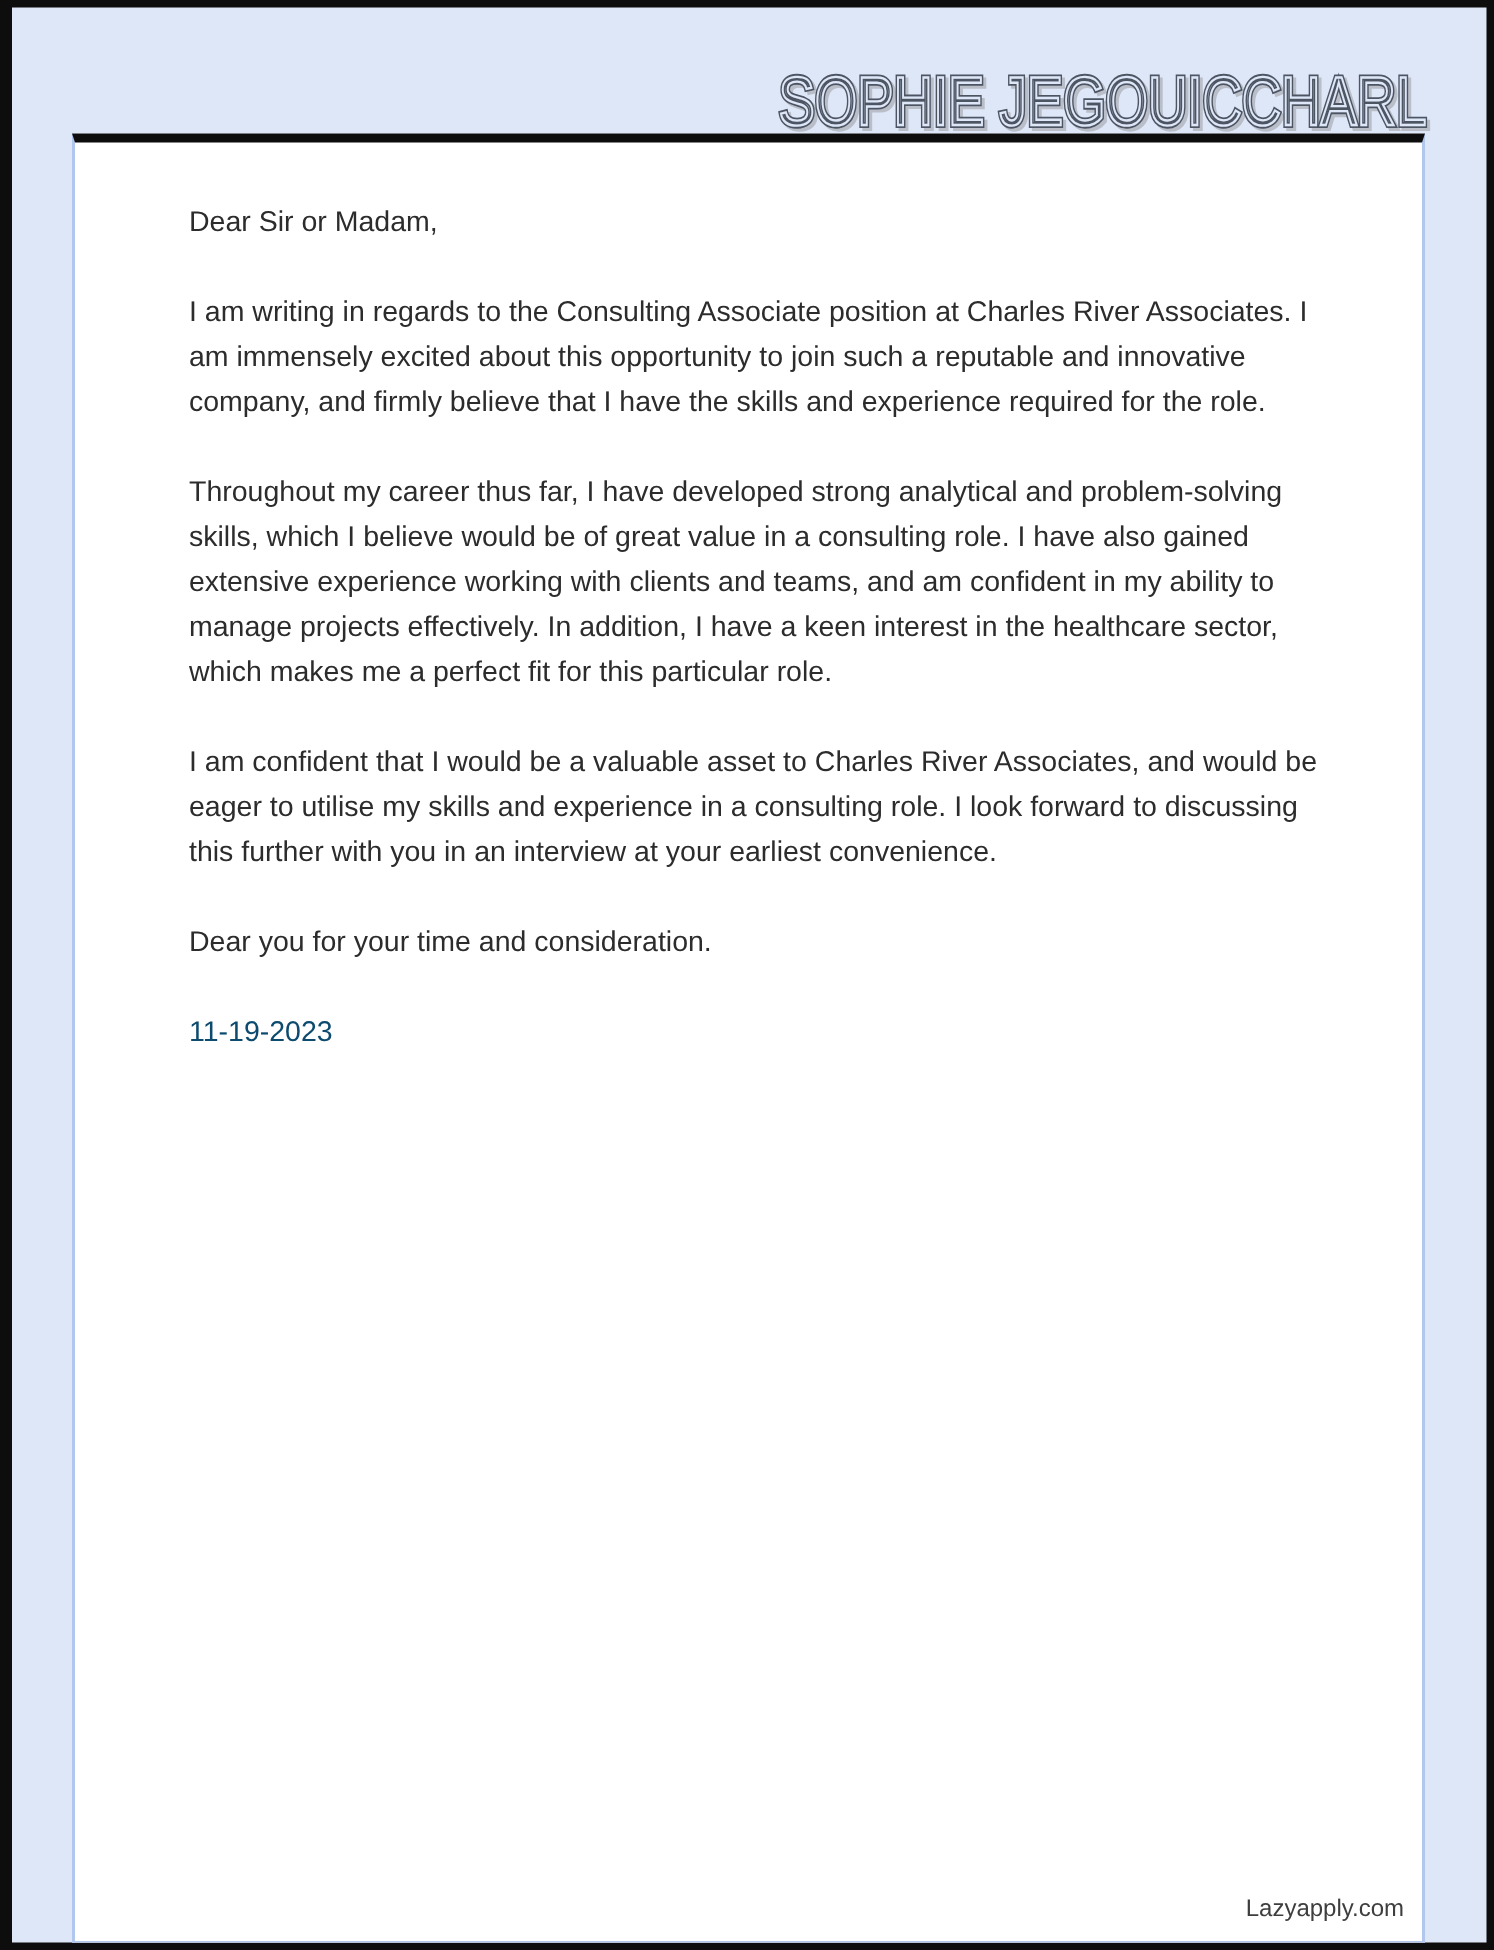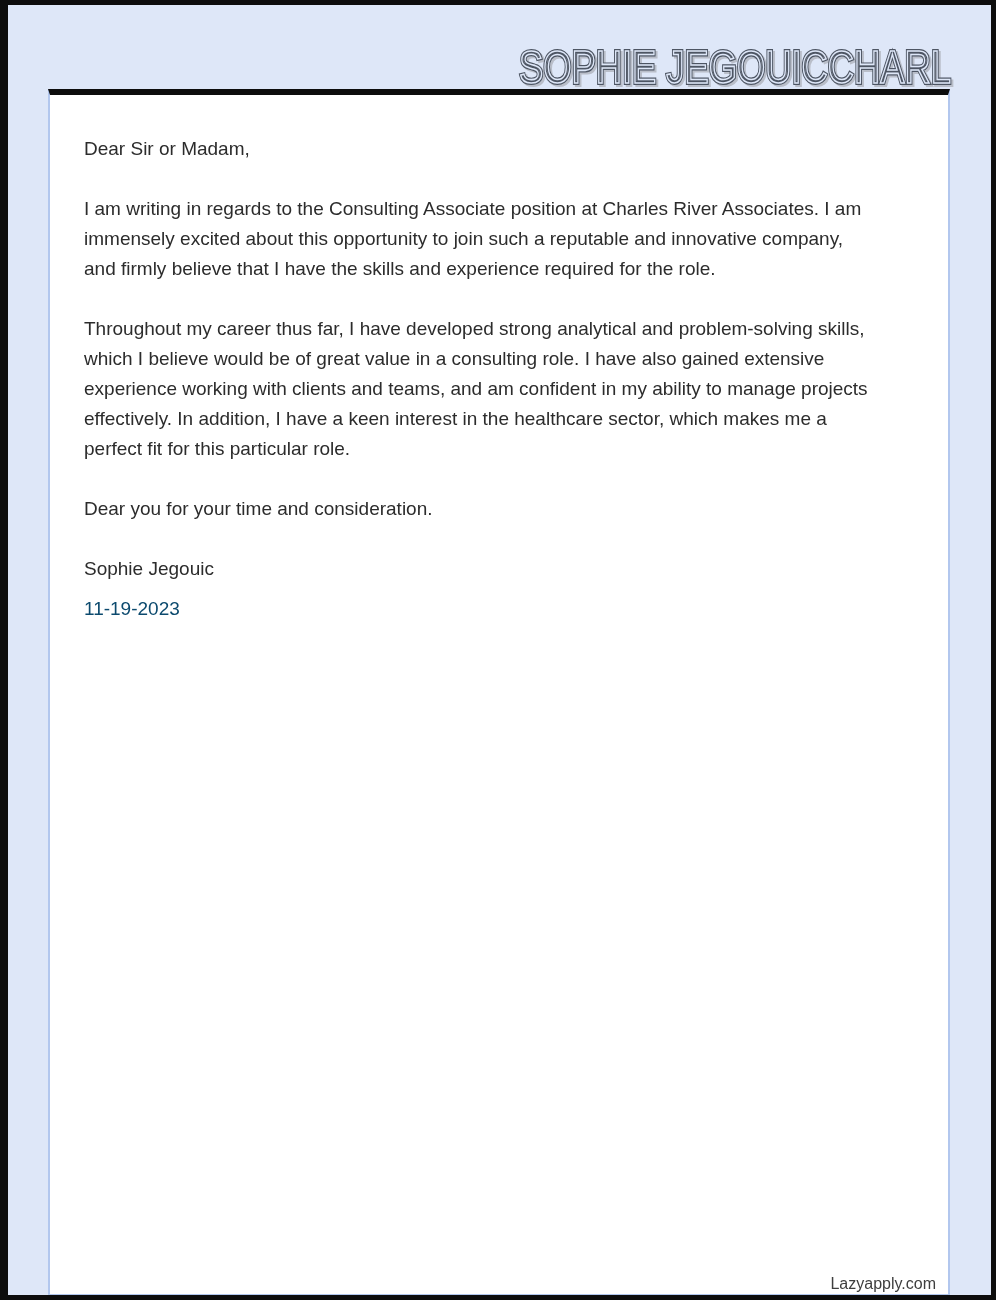--- a/index.html
+++ b/index.html
@@ -28,38 +28,38 @@
     font-size: 46px;
     font-weight: 400;
   }
   .sheet {
     margin: 0 41px 35px 40px;
     height: 1207px;
     background: #ffffff;
     border: 2px solid #b2c7ee;
     border-top: 6px solid #0d0d0d;
     position: relative;
-    padding: 39px 50px 0 34px;
+    padding: 39px 50px 0 76px;
   }
   .letter-body {
     font-size: 19px;
     line-height: 30px;
     color: #2c2c2c;
     max-width: 794px;
   }
   .letter-body p { margin: 0 0 30px 0; }
   .letter-body p.signature { margin-bottom: 10px; }
   .date-line {
     color: #0c4a6e;
     cursor: pointer;
   }
   .brand-footer {
     position: absolute;
     right: 12px;
-    bottom: 1px;
+    bottom: 12px;
     font-size: 16px;
     line-height: 18px;
     color: #3e3e3e;
   }
 </style>
 </head>
 <body>
 
 <div class="page">
 
@@ -72,21 +72,21 @@
 
       <text class="name-text" x="700" y="43" text-anchor="end" textLength="432" lengthAdjust="spacingAndGlyphs" fill="none" stroke="#dee7f8" stroke-width="1.6">SOPHIE JEGOUICCHARL</text>
     </svg>
   </div>
 
   <div class="sheet">
     <div class="letter-body">
       <p>Dear Sir or Madam,</p>
       <p>I am writing in regards to the Consulting Associate position at Charles River Associates. I am immensely excited about this opportunity to join such a reputable and innovative company, and firmly believe that I have the skills and experience required for the role.</p>
       <p>Throughout my career thus far, I have developed strong analytical and problem-solving skills, which I believe would be of great value in a consulting role. I have also gained extensive experience working with clients and teams, and am confident in my ability to manage projects effectively. In addition, I have a keen interest in the healthcare sector, which makes me a perfect fit for this particular role.</p>
+      <p>I am confident that I would be a valuable asset to Charles River Associates, and would be eager to utilise my skills and experience in a consulting role. I look forward to discussing this further with you in an interview at your earliest convenience.</p>
       <p>Dear you for your time and consideration.</p>
-      <p class="signature">Sophie Jegouic</p>
       <p class="date-line">11-19-2023</p>
     </div>
 
     <div class="brand-footer">Lazyapply.com</div>
   </div>
 
 </div>
 
 </body></html>

